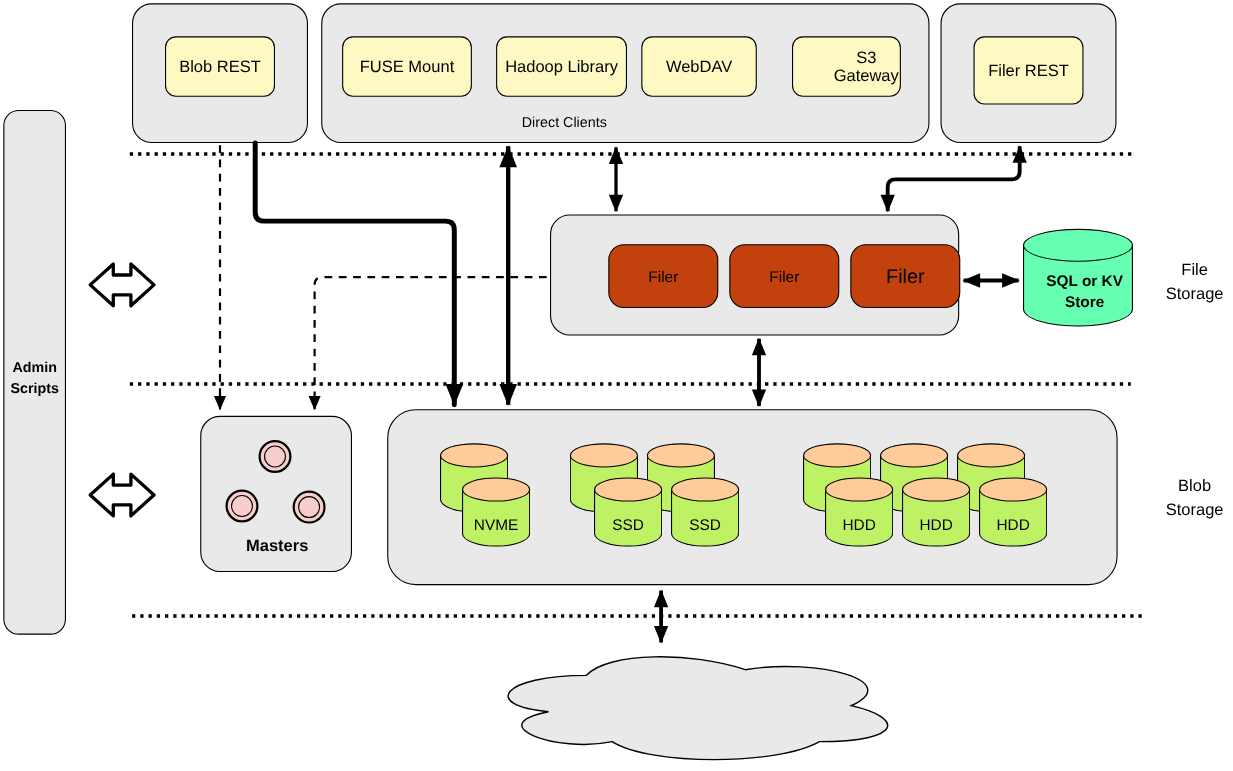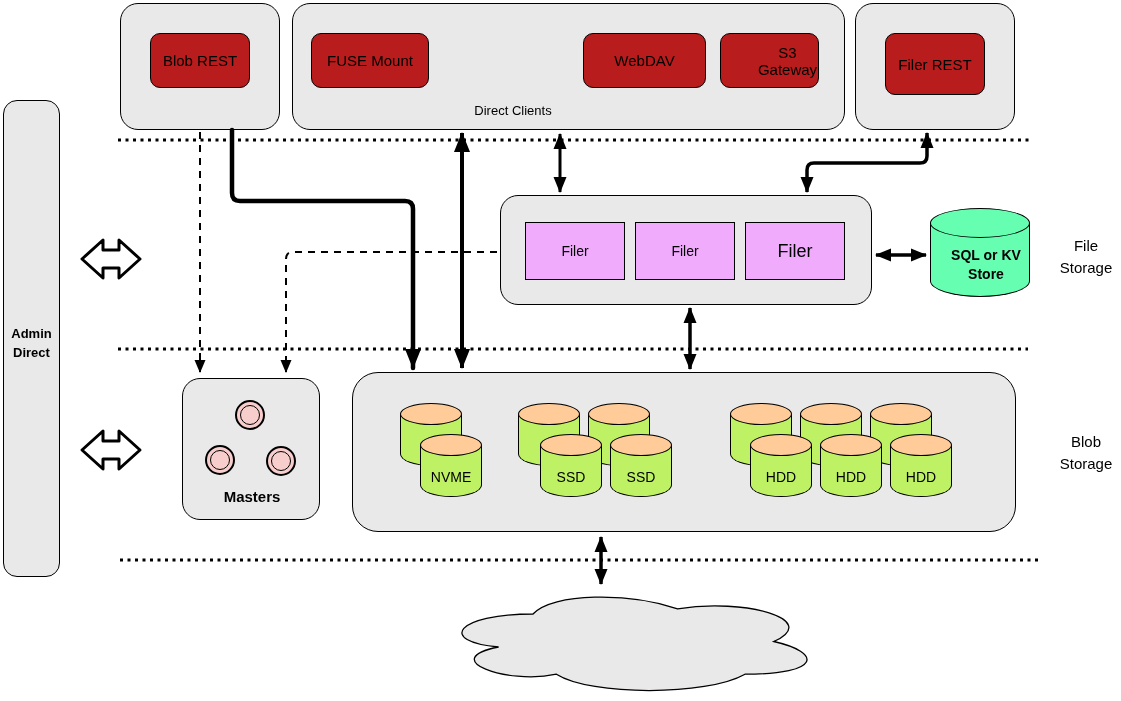--- a/index.html
+++ b/index.html
@@ -1,25 +1,25 @@
 <!DOCTYPE html>
 <html><head>
 <meta charset="utf-8">
 <style>
   html,body{margin:0;padding:0;background:#ffffff;}
   .canvas{position:relative;width:1121px;height:701px;background:#ffffff;
           font-family:"Liberation Sans",sans-serif;color:#000;overflow:hidden;}
   .group{position:absolute;background:#E9E9E9;border:1.5px solid #000;box-sizing:border-box;}
   .r18{border-radius:18px;} .r24{border-radius:26px;} .r12{border-radius:14px;}
-  .obox{position:absolute;background:#b91c1c;border:1.5px solid #000;border-radius:10px;
+  .obox{position:absolute;background:#fef9c3;border:1.5px solid #000;border-radius:10px;
         box-sizing:border-box;display:flex;align-items:center;justify-content:center;
         font-size:15px;text-align:center;}
-  .gbox{position:absolute;background:#f0abfc;border:1.5px solid #000;border-radius:0;
+  .gbox{position:absolute;background:#c2410c;border:1.5px solid #000;border-radius:14px;
         box-sizing:border-box;display:flex;align-items:center;justify-content:center;
-        font-size:14px;text-align:center;}
+        font-size:14px;text-align:center;margin-left:28px;}
   .gbox.lg{font-size:18px;}
   .caption{position:absolute;font-size:13px;text-align:center;}
   .seclabel{position:absolute;font-size:15px;line-height:1.45;text-align:center;white-space:pre-line;}
   .bold{font-weight:bold;}
   .pre{white-space:pre-line;}
   
   .cyl{position:absolute;box-sizing:border-box;background:#bef264;border:1.5px solid #000;border-top:none;
        display:flex;align-items:center;justify-content:center;}
   .cyl::before{content:"";position:absolute;left:-1.5px;box-sizing:border-box;
        border:1.5px solid #000;border-radius:50%;background:#FFCC99;}
@@ -49,33 +49,36 @@
   <div class="group r18 z1" style="left:500px;top:195px;width:372px;height:110px;"></div>
   <div class="group r18 z1" style="left:182px;top:378px;width:138px;height:142px;"></div>
   <div class="group r24 z1" style="left:352px;top:372px;width:664px;height:160px;"></div>
 
   <div class="obox z2" style="left:150px;top:33px;width:100px;height:55px;">
     <span>Blob REST</span>
   </div>
   <div class="obox z2" style="left:311px;top:33px;width:118px;height:55px;align-items:center;">
     <span>FUSE Mount</span>
   </div>
-  <div class="obox z2" style="left:583px;top:33px;width:123px;height:55px;justify-content:center;">
+  <div class="obox z2" style="left:451px;top:33px;width:119px;height:55px;">
+    <span>Hadoop Library</span>
+  </div>
+  <div class="obox z2" style="left:583px;top:33px;width:105px;height:55px;justify-content:center;">
     <span>WebDAV</span>
   </div>
   <div class="obox z2" style="left:720px;top:33px;width:99px;height:55px;padding-left:36px;">
     <span>S3 Gateway</span>
   </div>
   <div class="obox z2" style="left:885px;top:33px;width:100px;height:62px;">
     <span>Filer REST</span>
   </div>
   <div class="caption z2" style="left:292px;top:103px;width:442px;">Direct Clients</div>
 
   <div class="seclabel bold pre z2" style="left:3px;top:325px;width:57px;font-size:13px;">Admin
-Direct</div>
+Scripts</div>
 
   <div class="gbox z2" style="left:525px;top:222px;width:100px;height:58px;">
     <span>Filer</span>
   </div>
   <div class="gbox z2" style="left:635px;top:222px;width:100px;height:58px;">
     <span>Filer</span>
   </div>
   <div class="gbox lg z2" style="left:745px;top:222px;width:100px;height:58px;">
     <span>Filer</span>
   </div>

